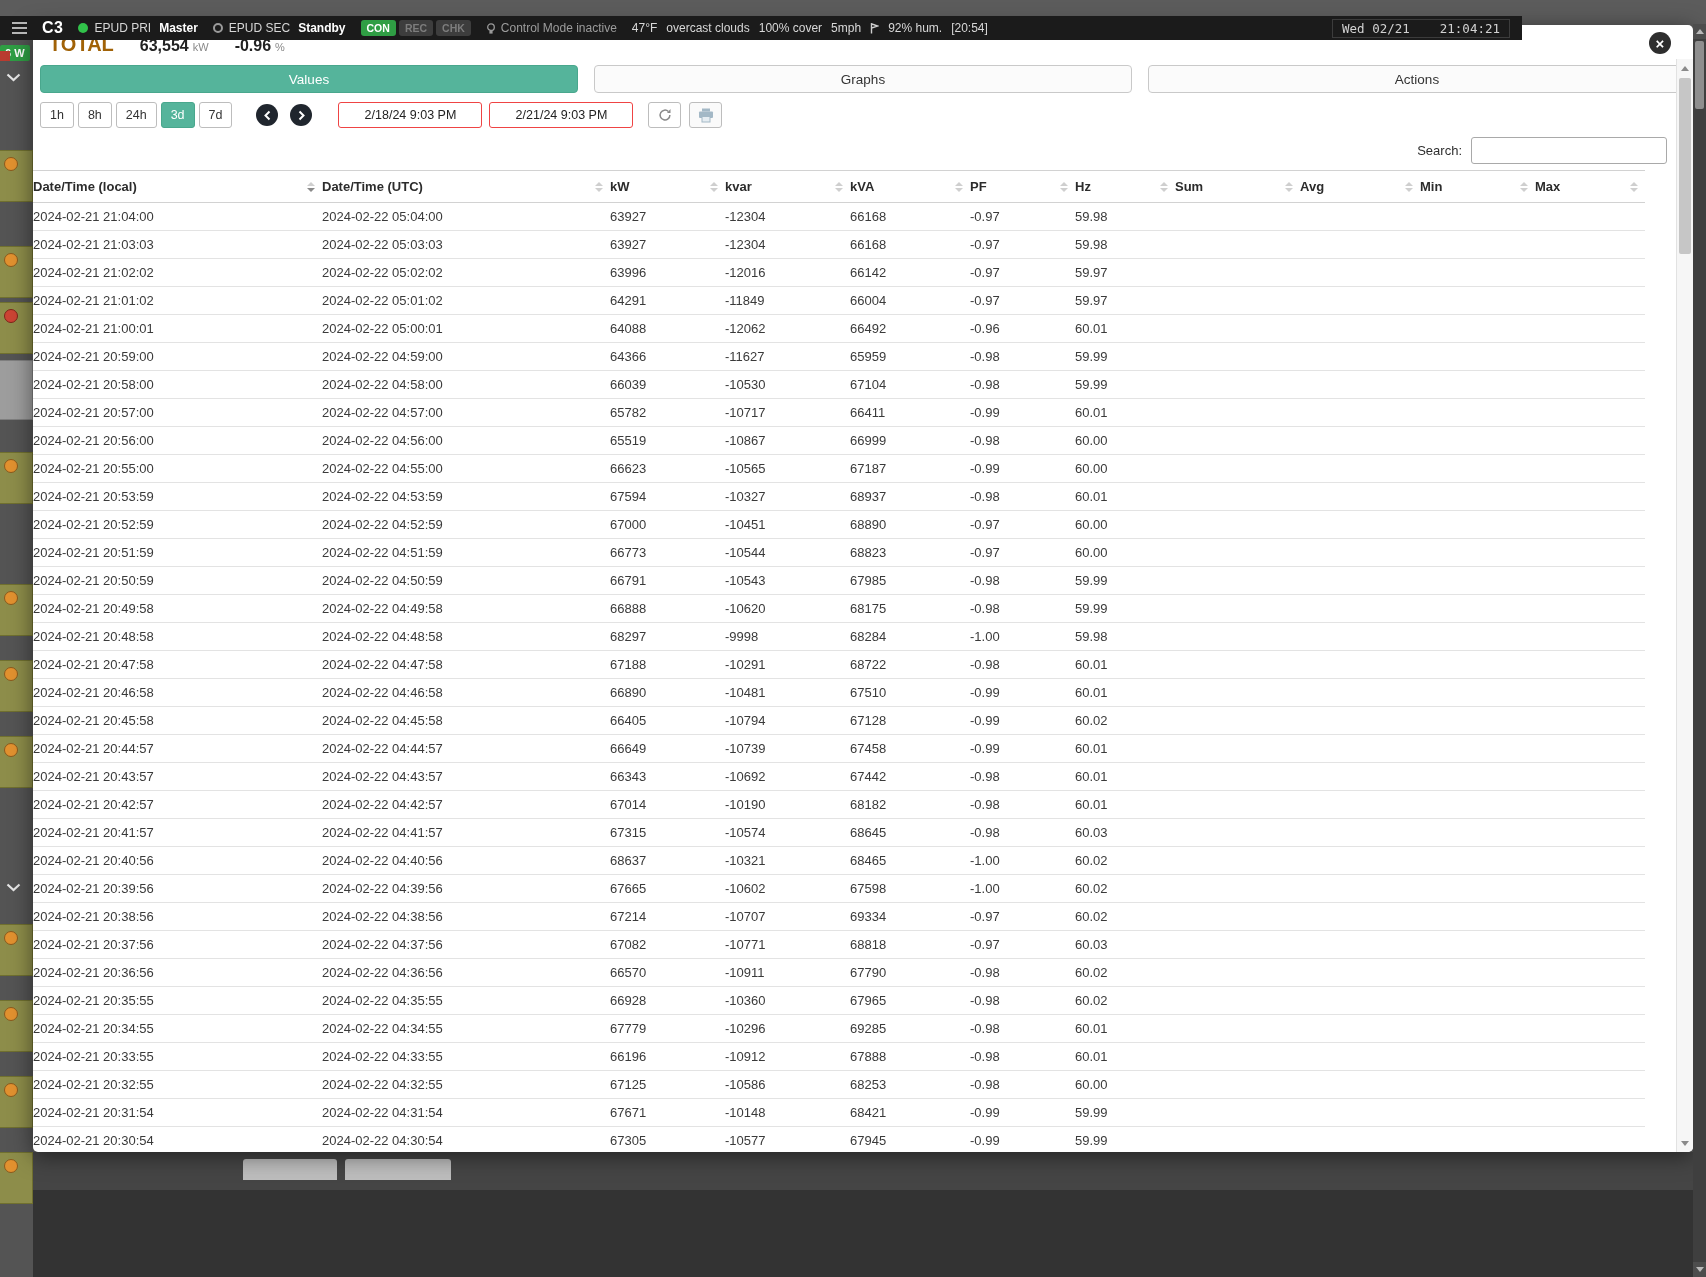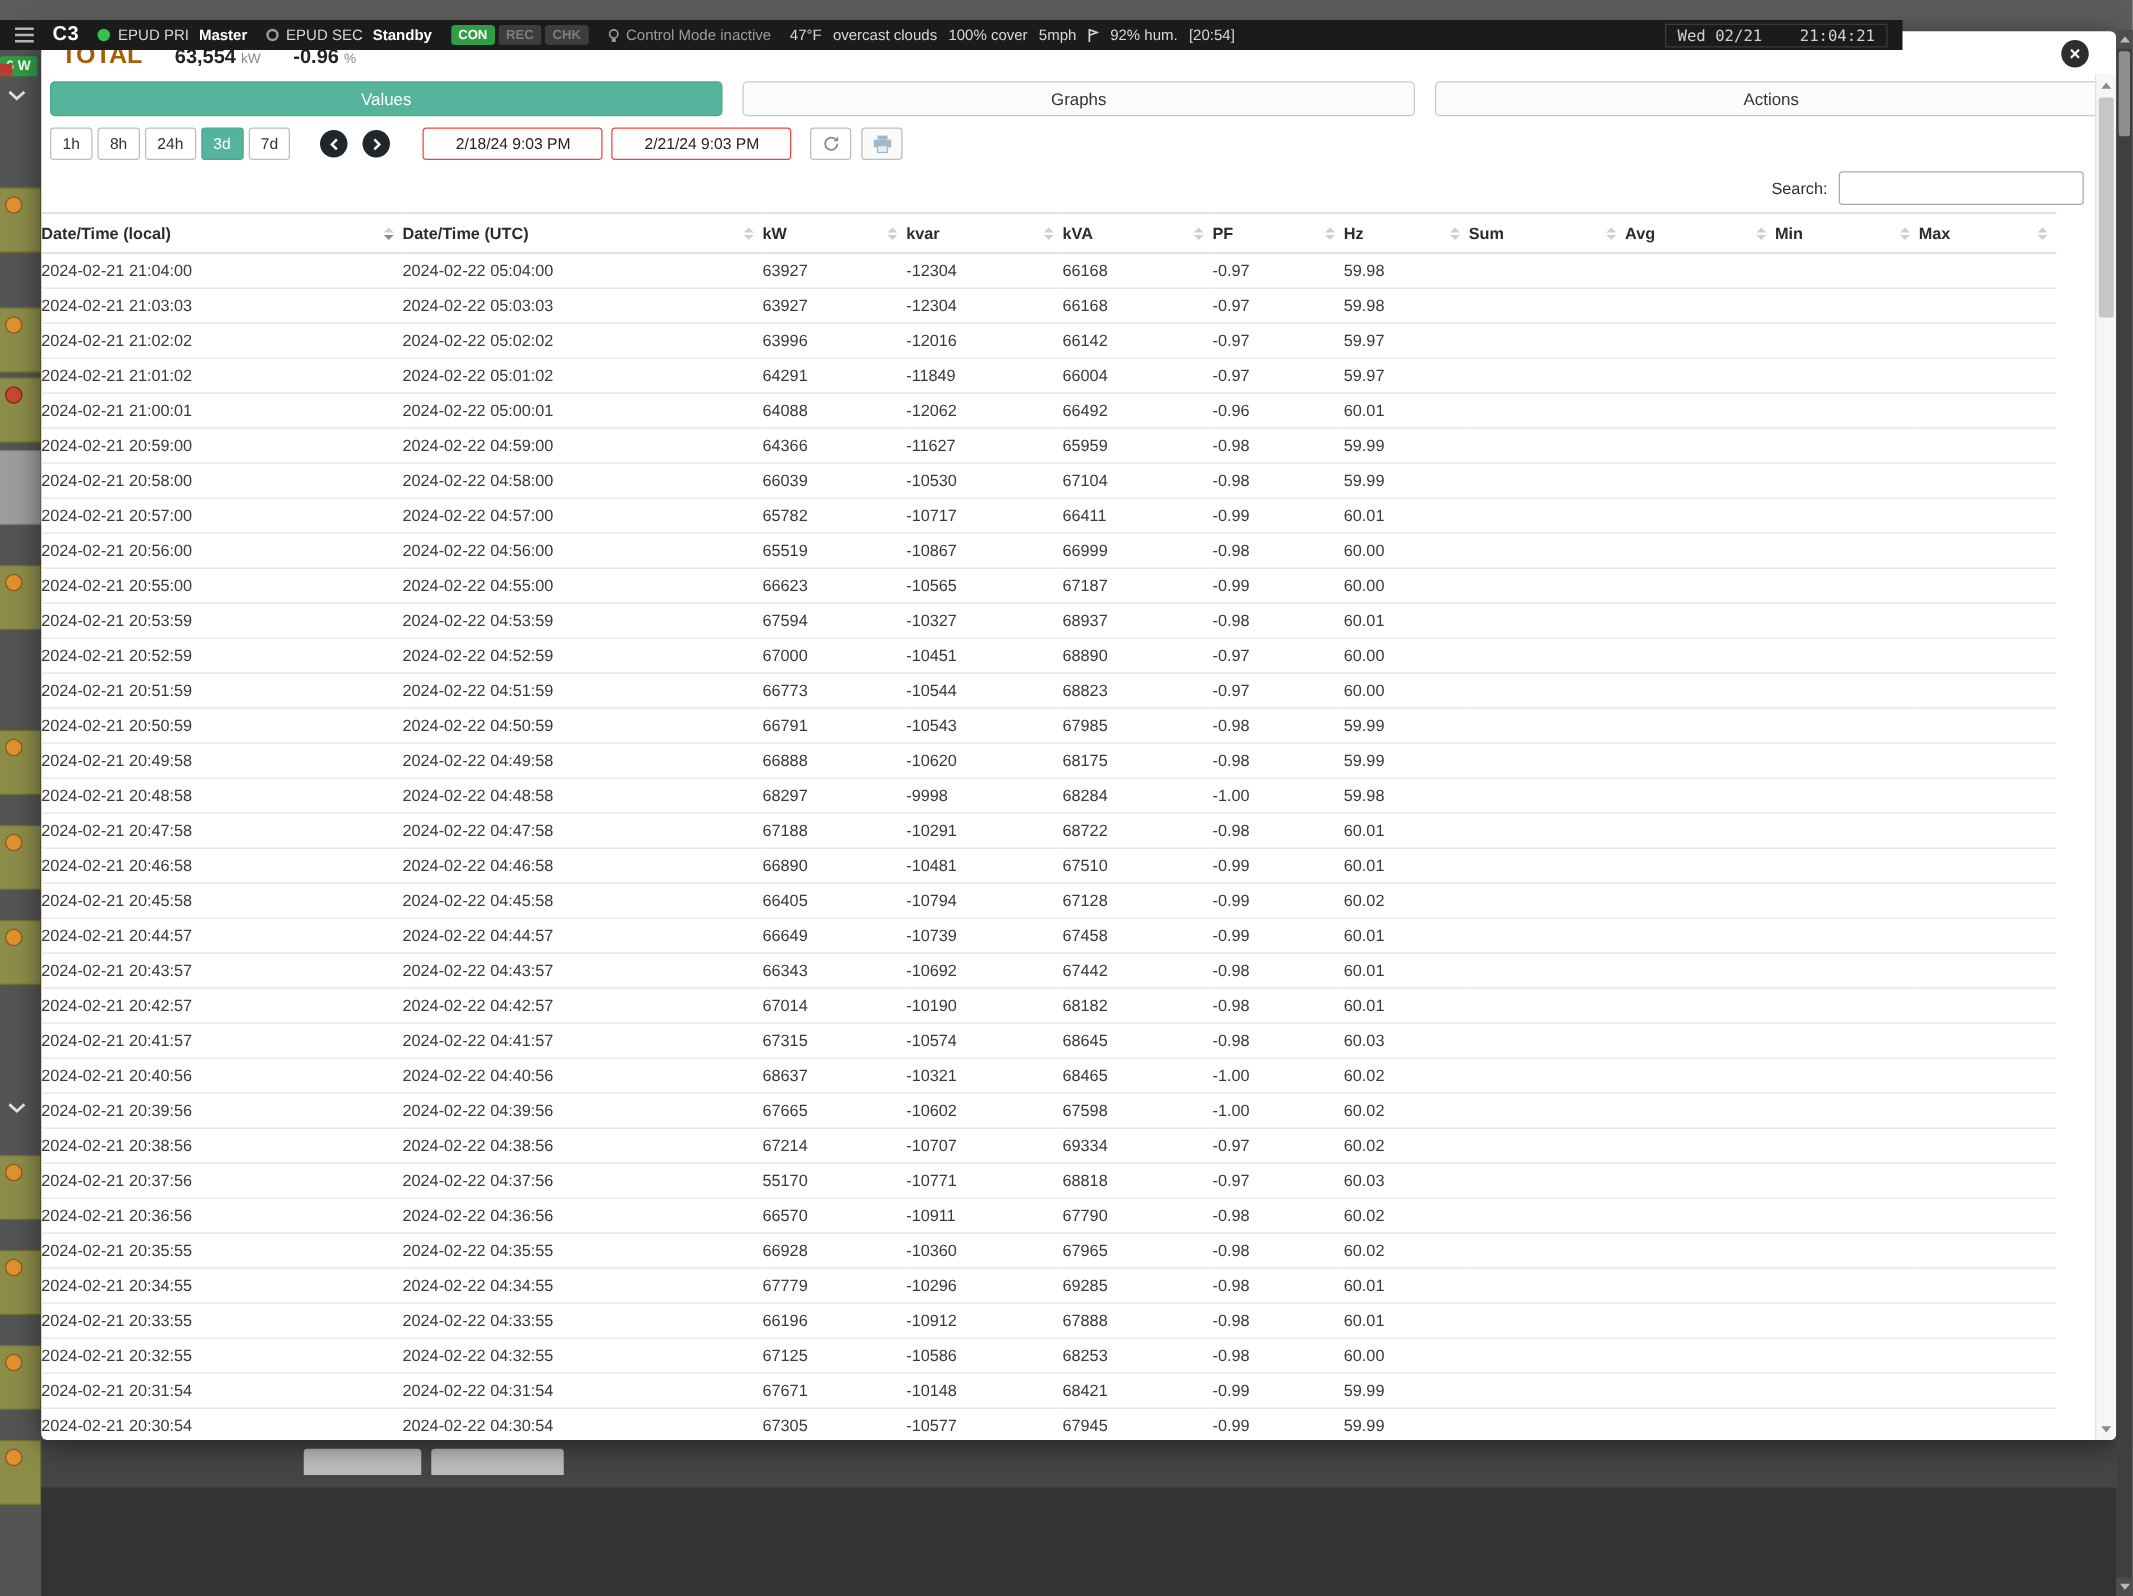--- a/index.html
+++ b/index.html
@@ -685,21 +685,21 @@
           <td>-0.97</td>
           <td>60.02</td>
           <td></td>
           <td></td>
           <td></td>
           <td></td>
         </tr>
         <tr>
           <td>2024-02-21 20:37:56</td>
           <td>2024-02-22 04:37:56</td>
-          <td>55170</td>
+          <td>67082</td>
           <td>-10771</td>
           <td>68818</td>
           <td>-0.97</td>
           <td>60.03</td>
           <td></td>
           <td></td>
           <td></td>
           <td></td>
         </tr>
         <tr>

